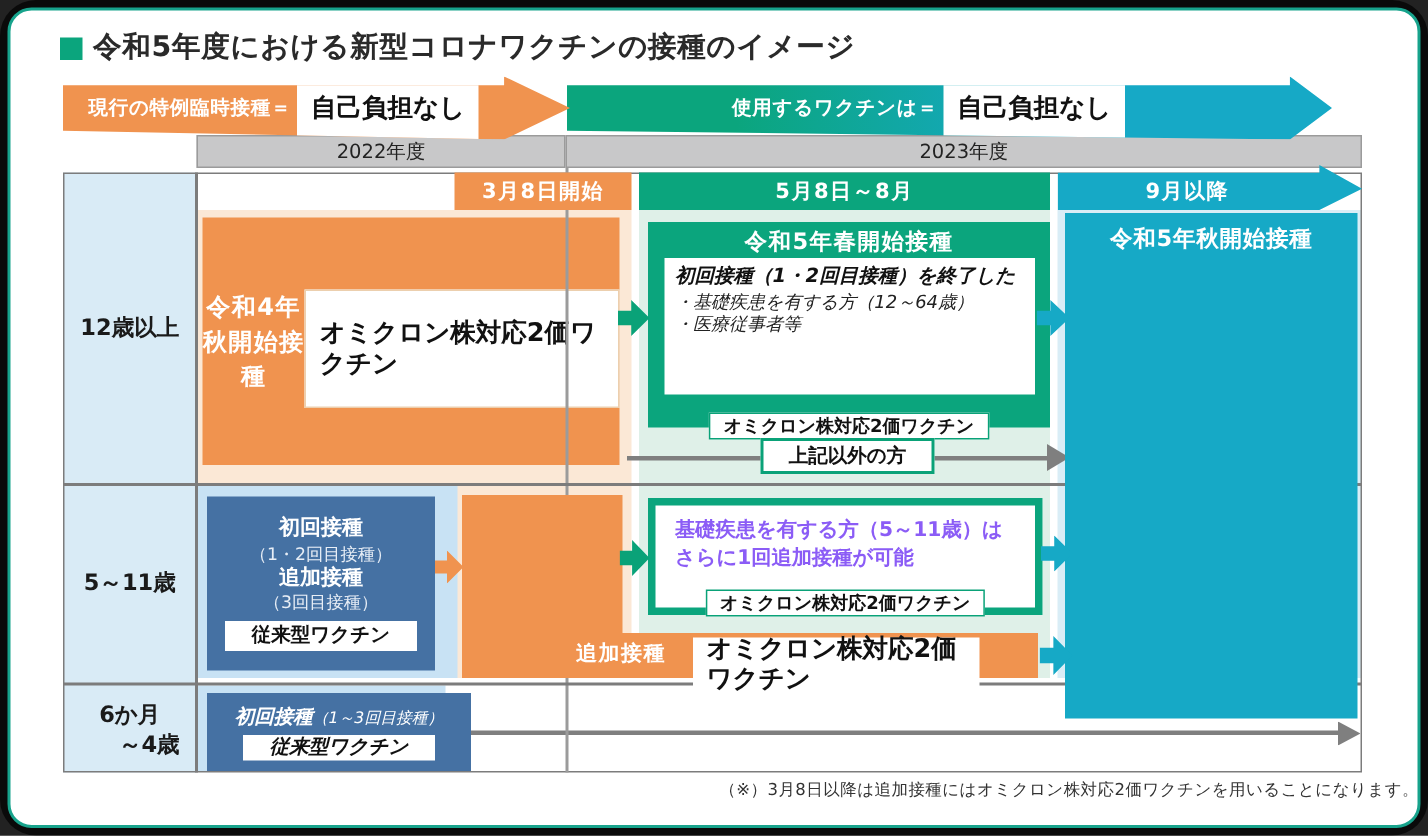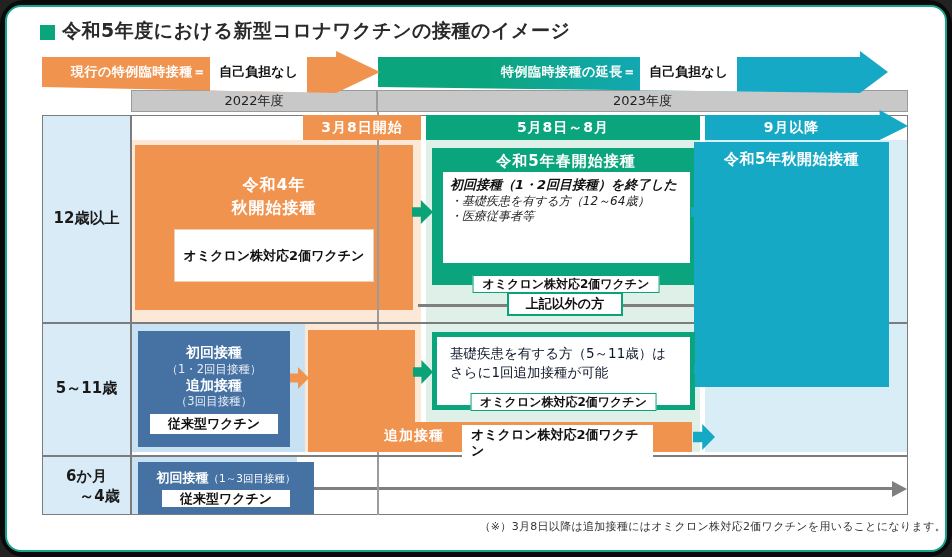--- a/index.html
+++ b/index.html
@@ -20,21 +20,21 @@
   
   .banner{z-index:7;display:flex;align-items:center;justify-content:center;}
   .banner-or{left:42px;top:51px;width:338px;height:42px;background:var(--orange);
     clip-path:polygon(0 14%,87% 14%,87% 0,100% 50%,87% 100%,0 86%);padding-right:44px;}
   .banner-tl{left:378px;top:51px;width:510px;height:42px;
     background:linear-gradient(90deg,var(--green) 0%,var(--green) 22%,var(--teal) 62%);
     clip-path:polygon(0 14%,94.5% 14%,94.5% 0,100% 50%,94.5% 100%,0 86%);padding-right:28px;z-index:6;}
   .banner .lb{color:#fff;font-weight:bold;font-size:13px;letter-spacing:.5px;}
   .banner .chip{margin-left:4px;}
 
-  .wchip{background:#fff;color:#111;font-weight:bold;font-size:13px;
+  .wchip{background:#fff;color:#111;font-weight:bold;font-size:17px;
     display:inline-flex;align-items:center;justify-content:center;padding:18px 9px;line-height:1.2;}
 
   
   .ybar{top:90px;height:22px;background:var(--gray-bar);border:1px solid #9b9b9b;
     display:flex;align-items:center;justify-content:center;font-size:13px;color:#222;z-index:2;}
   .y22{left:131px;width:246px;}
   .y23{left:377px;width:531px;}
 
   
   .tframe{left:42px;top:115px;width:866px;height:400px;border:1.5px solid var(--border-gray);z-index:3;pointer-events:none;}
@@ -61,21 +61,21 @@
   
   .band{z-index:1;}
   .b-cream{left:131px;top:140px;width:290px;height:312px;background:var(--pale-orange);}
   .b-green{left:426px;top:140px;width:274px;height:312px;background:var(--pale-green);}
   .b-blue{left:705px;top:140px;width:203px;height:312px;background:var(--pale-blue);}
   .b-lb2{left:131px;top:323px;width:174px;height:129px;background:var(--light-blue);}
   .b-lb3{left:131px;top:457px;width:166px;height:57px;background:var(--light-blue);}
 
   
   .box-autumn22{left:135px;top:145px;width:278px;height:165px;background:var(--orange);z-index:2;
-    display:flex;flex-direction:column;align-items:center;justify-content:center;}
+    display:flex;flex-direction:row;align-items:center;justify-content:center;}
   .box-autumn22 .t{color:#fff;font-weight:bold;font-size:16px;line-height:1.45;text-align:center;letter-spacing:1px;}
   .box-autumn22 .wchip{margin-top:10px;border:1px solid #eccfae;}
 
   .arr{z-index:5;clip-path:polygon(0 30%,42% 30%,42% 0,100% 50%,42% 100%,42% 70%,0 70%);}
   .arr-g1{left:412px;top:200px;width:21px;height:24px;background:var(--arrow-green);}
   .arr-t1{left:691px;top:200px;width:22px;height:24px;background:var(--teal);}
   .arr-o2{left:290px;top:367px;width:19px;height:22px;background:var(--orange);}
   .arr-g2{left:413px;top:360px;width:20px;height:24px;background:var(--arrow-green);}
   .arr-t2{left:694px;top:357px;width:21px;height:24px;background:var(--teal);}
   .arr-t3{left:693px;top:424px;width:22px;height:26px;background:var(--teal);}
@@ -88,68 +88,68 @@
   .box-spring .inner .li{font-size:12px;line-height:1.26;color:#222;}
   .box-spring .chip{position:absolute;left:50%;bottom:-8px;transform:translateX(-50%);
     border:1.5px solid var(--arrow-green);font-size:12px;white-space:nowrap;padding:1px 9px;}
 
   .others-line{left:418px;top:304px;width:282px;height:3px;background:var(--gray-arrow);z-index:4;}
   .others-head{left:698px;top:296px;width:15px;height:18px;background:var(--gray-arrow);
     clip-path:polygon(0 0,100% 50%,0 100%);z-index:4;}
   .others-chip{left:507px;top:292px;width:116px;height:24px;background:#fff;border:2px solid var(--arrow-green);
     display:flex;align-items:center;justify-content:center;font-size:13px;font-weight:bold;color:#111;z-index:5;}
 
-  .box-autumn23{left:694px;top:142px;width:195px;height:245px;background:var(--teal);z-index:4;}
+  .box-autumn23{left:710px;top:142px;width:195px;height:337px;background:var(--teal);z-index:4;}
   .box-autumn23 .hd{color:#fff;font-weight:bold;font-size:15px;text-align:center;padding-top:8px;letter-spacing:.5px;}
   .box-autumn23 .inner{position:absolute;left:12px;top:33px;width:171px;height:258px;background:#ecf4f9;}
   .box-autumn23 .txt{position:absolute;left:10px;top:62px;font-size:13px;font-weight:bold;color:#111;line-height:1.45;}
   .box-autumn23 .note{position:absolute;left:11px;top:127px;width:148px;height:50px;background:var(--yellow);
     border:1.5px solid var(--teal);padding:6px 0 0 11px;font-size:13px;color:#222;line-height:1.45;}
 
   
   .box-prim511{left:138px;top:331px;width:152px;height:116px;background:var(--blue);z-index:4;
     display:flex;flex-direction:column;align-items:center;justify-content:center;color:#fff;}
   .box-prim511 .b{font-size:14px;font-weight:bold;line-height:1.25;}
   .box-prim511 .s{font-size:11.5px;line-height:1.3;color:#e8eef6;}
   .box-prim511 .wchip{margin-top:5px;width:128px;font-size:13px;padding:2px 0;}
 
   .box-or2{left:308px;top:330px;width:107px;height:122px;background:var(--orange);z-index:4;}
   .band-or{left:308px;top:422px;width:384px;height:30px;background:var(--orange);z-index:4;}
   .band-or .lab{position:absolute;left:76px;top:5px;color:#fff;font-weight:bold;font-size:14px;letter-spacing:1px;}
   .band-or .wchip{position:absolute;left:154px;top:3px;width:191px;height:23px;}
 
   .box-boost{left:432px;top:332px;width:263px;height:78px;background:#fff;border:5px solid var(--green);z-index:4;}
-  .box-boost .tx{padding:7px 0 0 13px;font-size:13.5px;font-weight:normal;color:#0f172a;line-height:1.4;}
+  .box-boost .tx{padding:7px 0 0 13px;font-size:13.5px;font-weight:bold;color:#8b5cf6;line-height:1.4;}
   .box-boost .chip{position:absolute;left:50%;bottom:-6px;transform:translateX(-50%);
     border:1.5px solid var(--arrow-green);font-size:12px;white-space:nowrap;padding:1px 9px;}
 
   
   .box-prim04{left:138px;top:462px;width:176px;height:52px;background:var(--blue);z-index:4;
-    display:flex;flex-direction:column;align-items:center;justify-content:center;color:#fff;}
+    display:flex;flex-direction:column;align-items:center;justify-content:center;color:#fff;font-style:italic;}
   .box-prim04 .ln{font-size:13px;font-weight:bold;white-space:nowrap;}
   .box-prim04 .ln .s{font-size:10.5px;font-weight:normal;}
   .box-prim04 .wchip{margin-top:3px;width:128px;font-size:13px;padding:1px 0;}
 
   .arrow3-line{left:294px;top:487px;width:600px;height:3px;background:var(--gray-arrow);z-index:2;}
   .arrow3-head{left:892px;top:481px;width:15px;height:16px;background:var(--gray-arrow);
     clip-path:polygon(0 0,100% 50%,0 100%);z-index:2;}
 
   .footnote{left:300px;top:519px;width:646px;text-align:right;font-size:11px;color:#333;z-index:6;letter-spacing:.3px;}
 </style>
 </head>
 <body>
 
 <div id="stage">
   <div class="card"></div>
 
   <div class="abs title-sq"></div>
   <div class="abs title-tx">令和5年度における新型コロナワクチンの接種のイメージ</div>
 
   <div class="abs banner banner-tl">
-    <span class="lb">特例臨時接種の延長＝</span>
+    <span class="lb">使用するワクチンは＝</span>
     <span class="wchip chip">自己負担なし</span>
   </div>
   <div class="abs banner banner-or">
     <span class="lb">現行の特例臨時接種＝</span>
     <span class="wchip chip">自己負担なし</span>
   </div>
 
   <div class="abs ybar y22">2022年度</div>
   <div class="abs ybar y23">2023年度</div>
 

